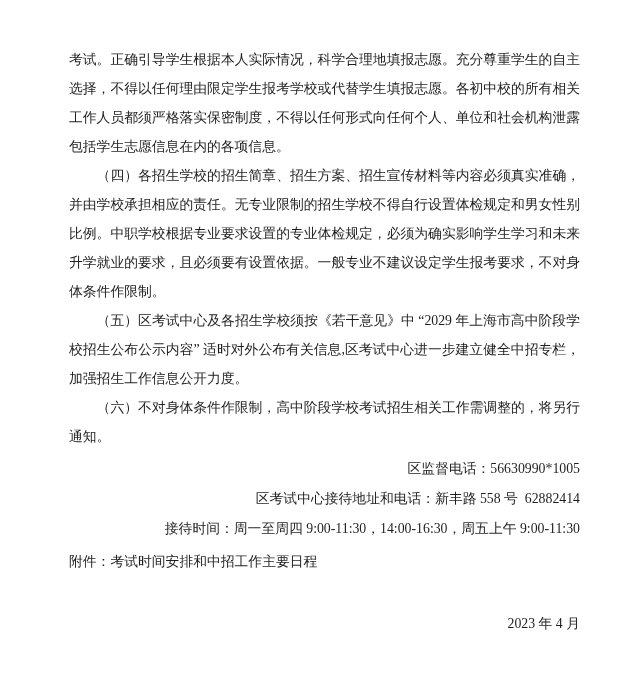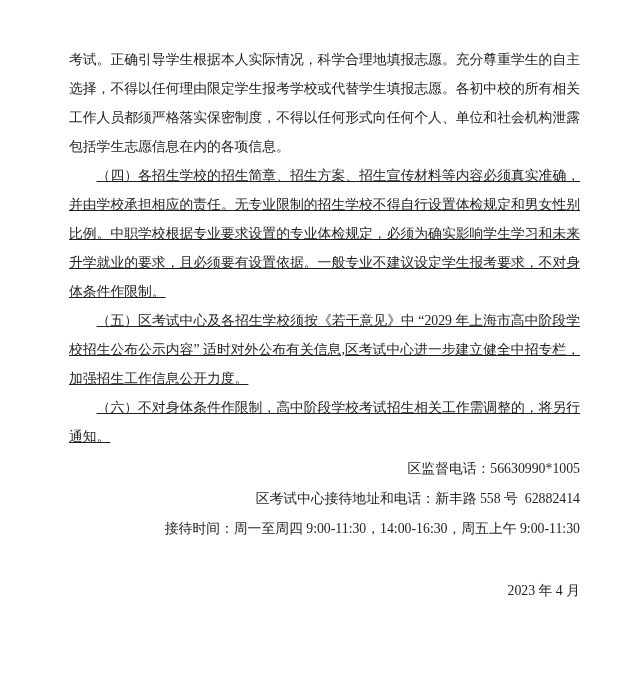--- a/index.html
+++ b/index.html
@@ -21,21 +21,20 @@
     color: #1e1e1e;
     text-align: justify;
     overflow: hidden;
   }
   .para {
     margin: 0;
     padding: 0;
   }
   .para.indent {
     text-indent: 2em;
-    text-decoration: underline;
   }
   .contact {
     margin-top: 3px;
   }
   .contact-line {
     margin: 0;
     padding: 0;
     line-height: 30px;
     text-align: right;
     white-space: pre-wrap;
@@ -68,18 +67,19 @@
   <p class="para indent">（五）区考试中心及各招生学校须按《若干意见》中 “2029 年上海市高中阶段学校招生公布公示内容” 适时对外公布有关信息,区考试中心进一步建立健全中招专栏，加强招生工作信息公开力度。</p>
 
   <p class="para indent">（六）不对身体条件作限制，高中阶段学校考试招生相关工作需调整的，将另行通知。</p>
 
   <div class="contact">
     <p class="contact-line">区监督电话：56630990*1005</p>
     <p class="contact-line">区考试中心接待地址和电话：新丰路 558 号  62882414</p>
     <p class="contact-line">接待时间：周一至周四 9:00-11:30，14:00-16:30，周五上午 9:00-11:30</p>
   </div>
 
+  <p class="attachment">附件：考试时间安排和中招工作主要日程</p>
 
   <div class="signature">
     <p class="sig-line">2023 年 4 月</p>
   </div>
 
 </div>
 
 </body></html>

